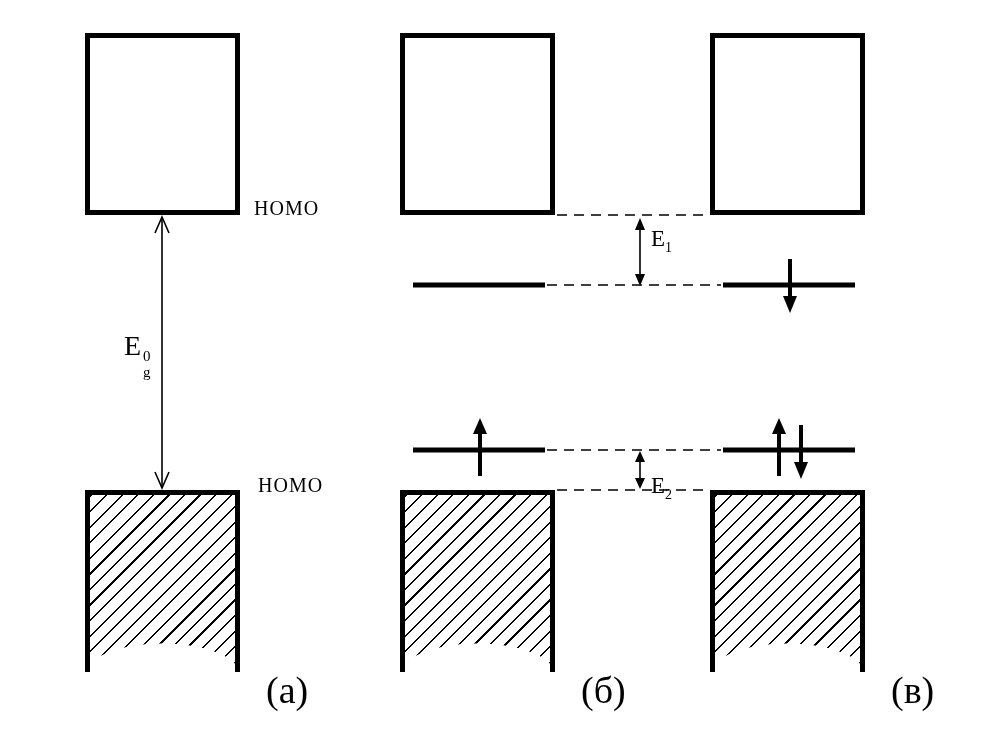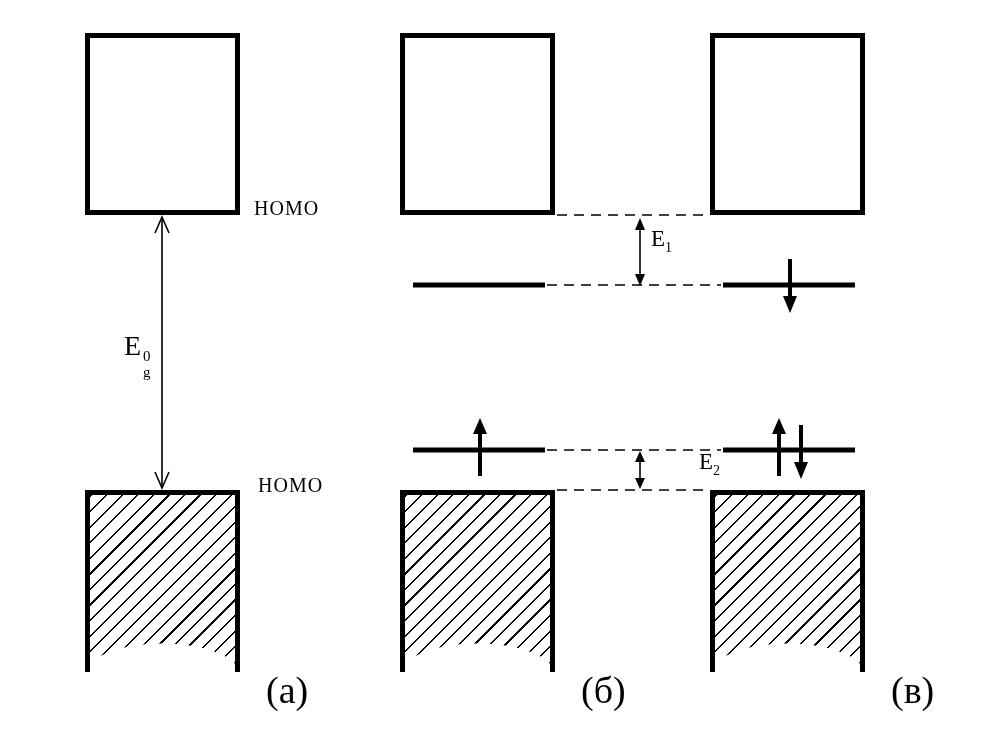--- a/index.html
+++ b/index.html
@@ -67,21 +67,21 @@
     align-items: flex-start;
     vertical-align: -6px;
     font-size: 15px;
     line-height: 1.05;
     margin-left: 2px;
   }
 
   .e-label { font-size: 23px; font-family: Liberation Serif, serif; }
   .e-label sub { font-size: 14px; }
   .e1-label { left: 651px; top: 226px; }
-  .e2-label { left: 651px; top: 449px; margin-left: 48px; }
+  .e2-label { left: 651px; top: 473px; }
 
   .panel-label { font-size: 38px; }
   .panel-a-label { left: 266px; top: 668px; }
   .panel-b-label { left: 581px; top: 668px; }
   .panel-v-label { left: 891px; top: 668px; }
 </style>
 </head>
 <body>
 
 <div class="canvas">

